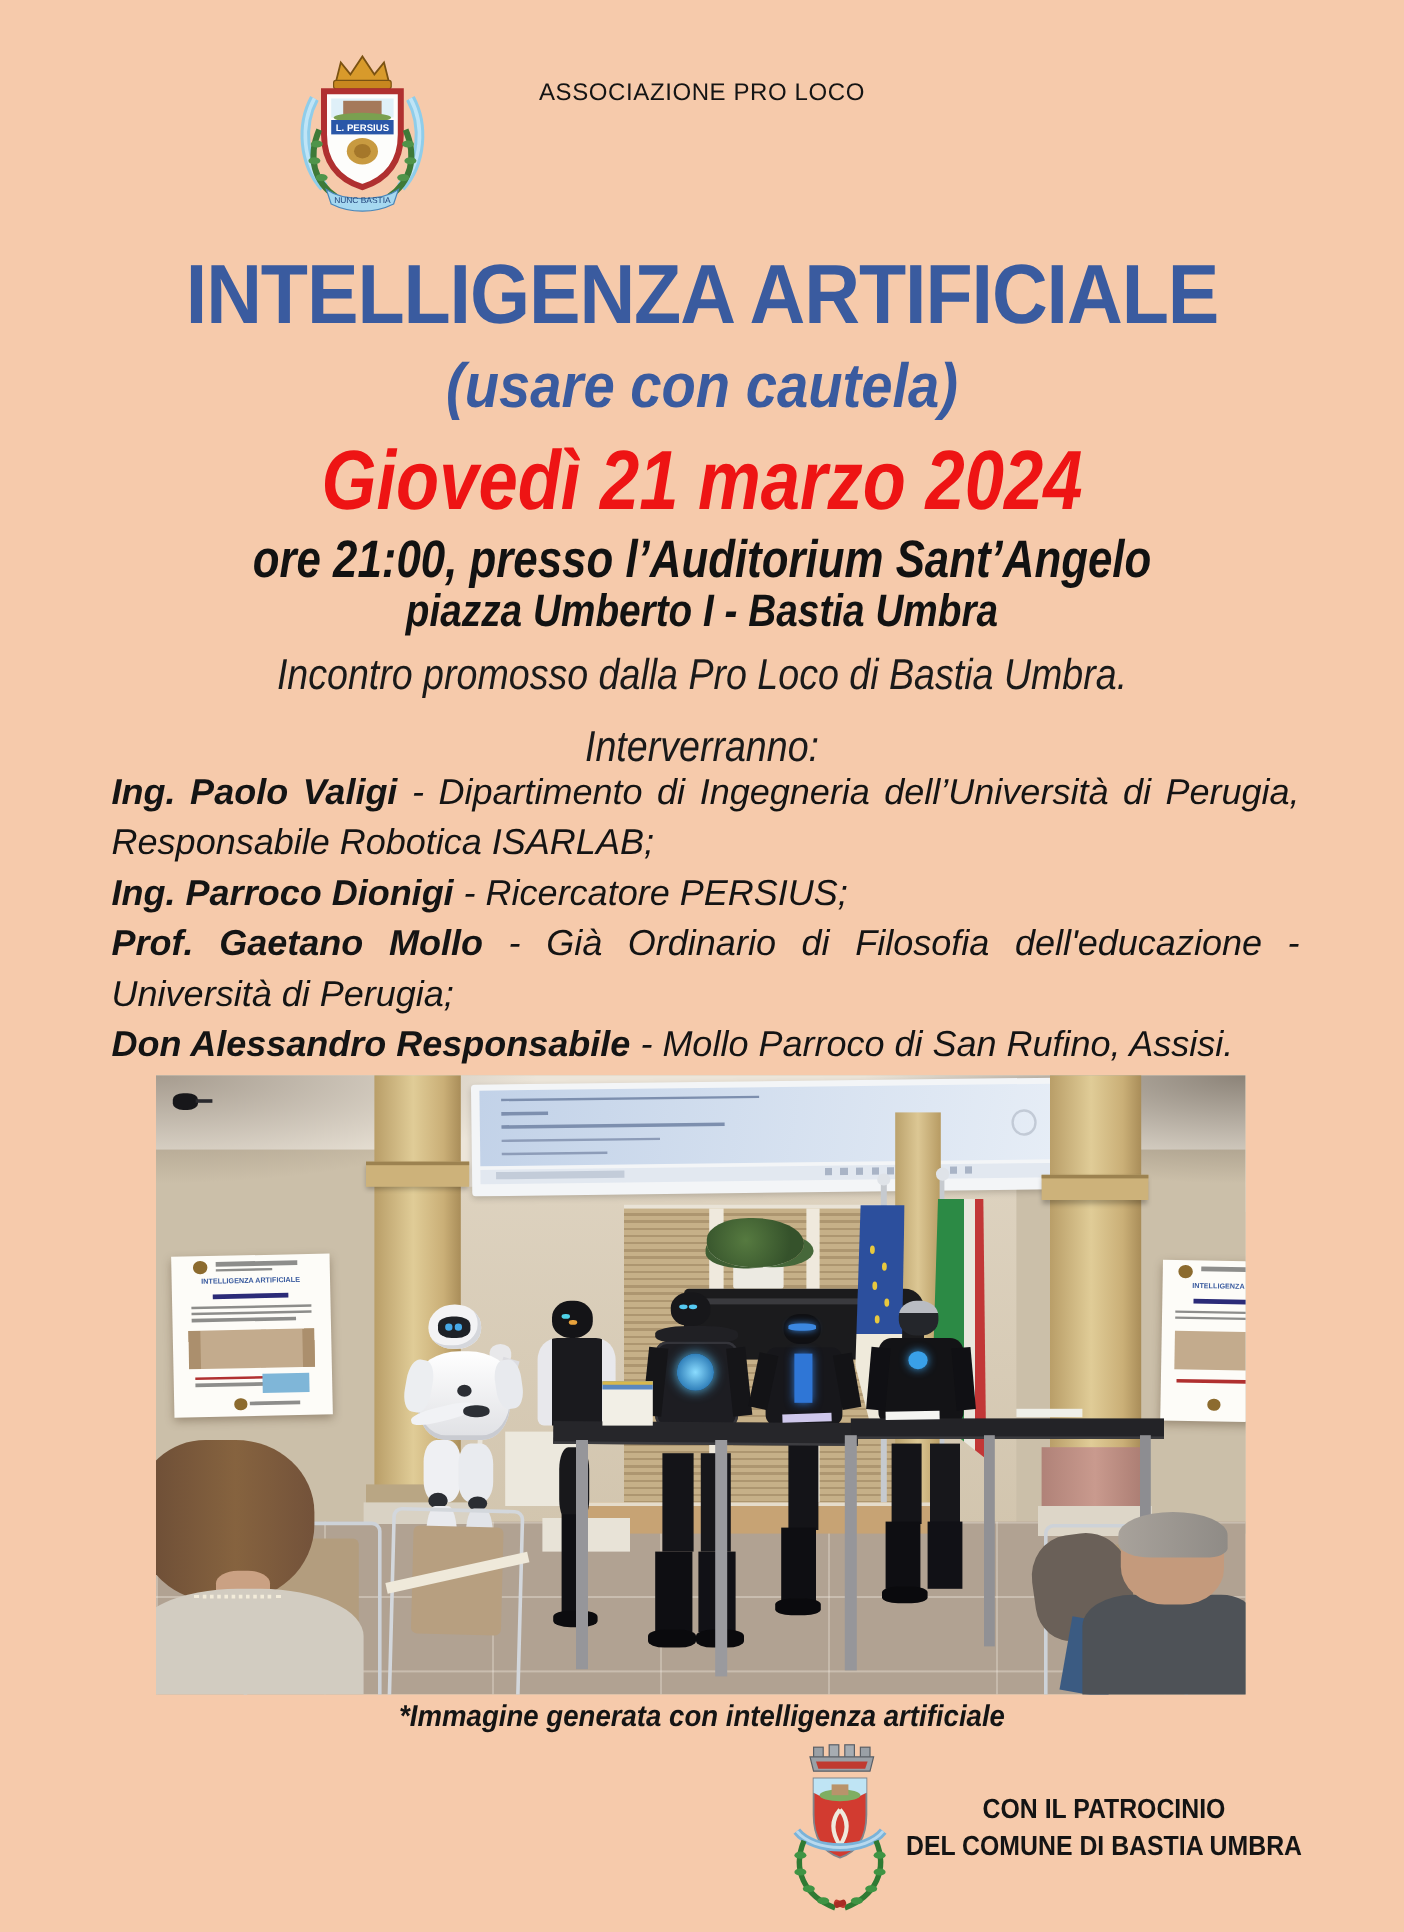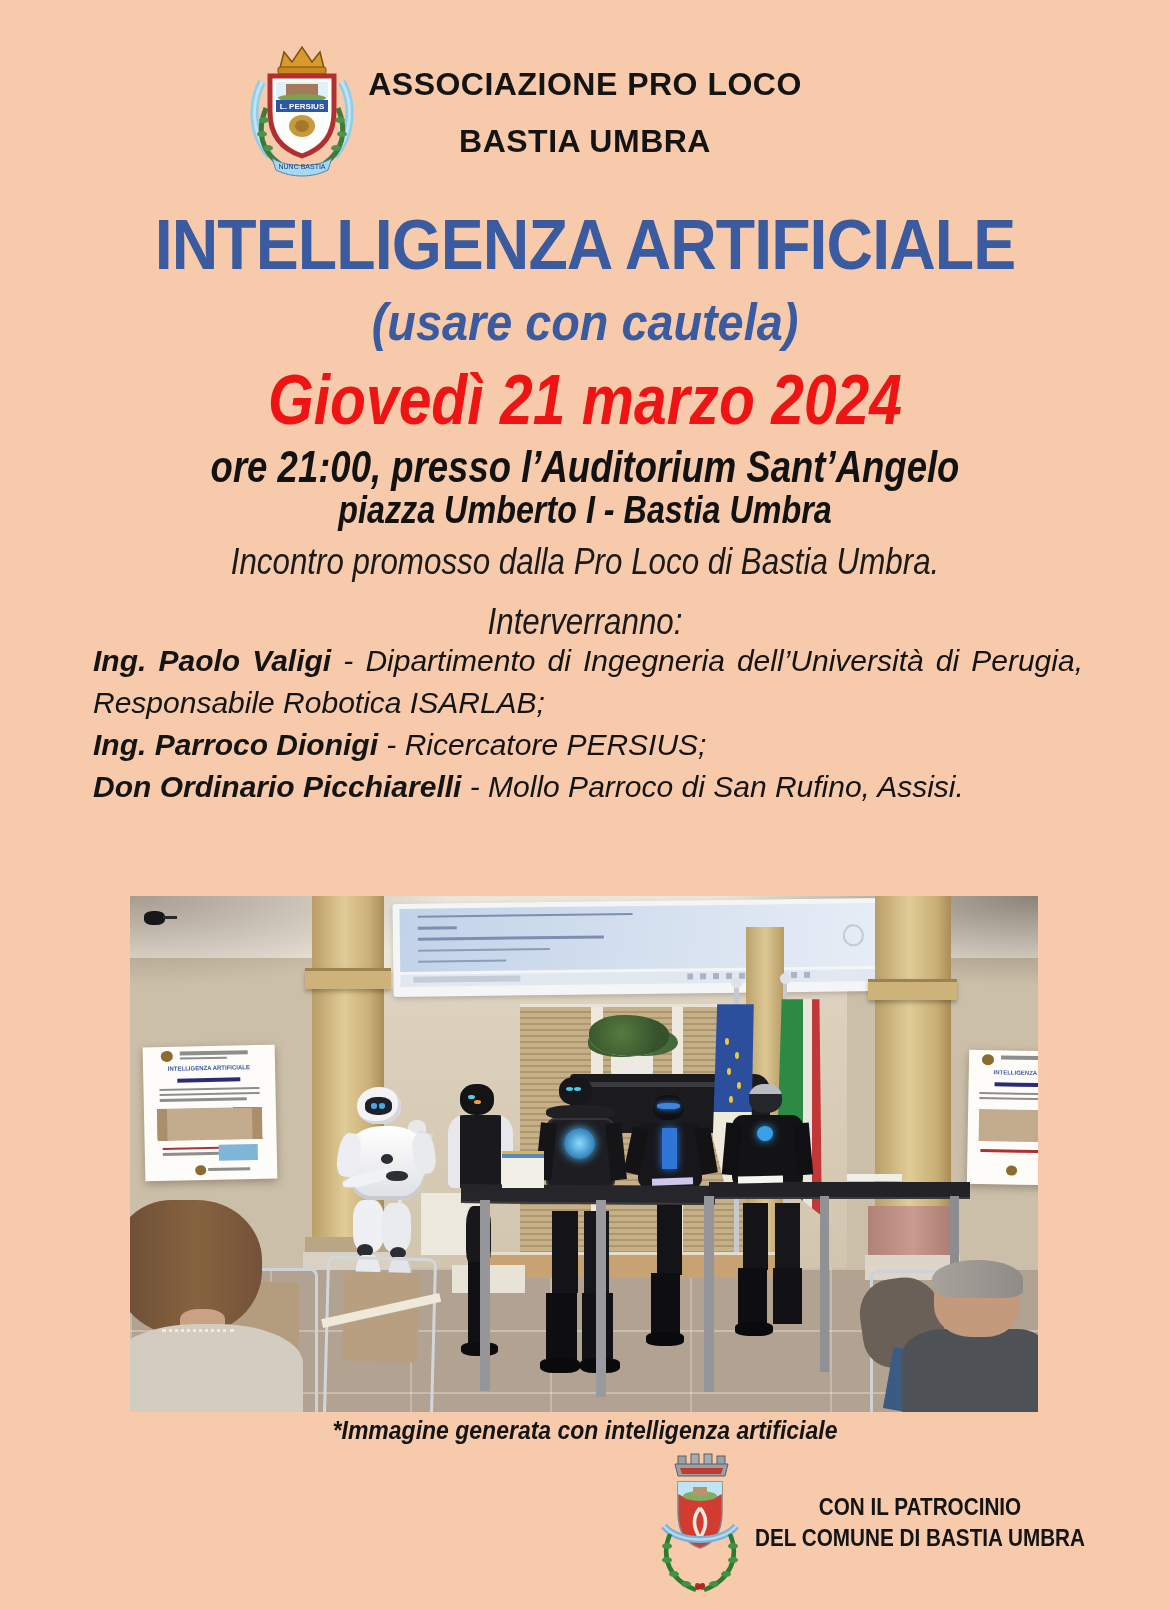--- a/index.html
+++ b/index.html
@@ -1,21 +1,21 @@
 <!DOCTYPE html>
 <html><head>
 <meta charset="utf-8">
 <style>
   html,body{margin:0;padding:0;}
   body{width:1170px;height:1610px;background:#f6caab;font-family:"Liberation Sans",sans-serif;overflow:hidden;}
   .poster{position:relative;width:1170px;height:1610px;background:#f6caab;}
   .abs{position:absolute;}
   .ctr{left:0;width:1170px;text-align:center;}
   
-  .org{font-weight:bold;color:#141414;font-size:32px;letter-spacing:.5px;}
+  .org{font-weight:normal;color:#141414;font-size:20px;letter-spacing:.5px;}
   .title{top:205px;font-weight:bold;color:#3a5b9f;font-size:70px;letter-spacing:-1px;transform:scaleX(.92);}
   .subtitle{top:292px;font-weight:bold;font-style:italic;color:#3a5b9f;font-size:52px;transform:scaleX(.9);}
   .date{top:360px;font-weight:bold;font-style:italic;color:#ee1414;font-size:70px;transform:scaleX(.84);}
   .timev{top:442px;font-weight:bold;font-style:italic;color:#121212;font-size:44px;transform:scaleX(.83);}
   .addr{top:489px;font-weight:bold;font-style:italic;color:#121212;font-size:38px;transform:scaleX(.85);}
   .promo{top:541px;font-style:italic;color:#1a1a1a;font-size:36px;transform:scaleX(.87);}
   .interv{top:601px;font-style:italic;color:#1a1a1a;font-size:36px;transform:scaleX(.87);}
   .speakers{top:640px;left:93px;width:990px;position:absolute;}
   .speakers p{margin:0;font-style:italic;font-size:30px;line-height:42px;color:#141414;text-align:justify;}
   .speakers strong{font-weight:bold;font-style:italic;}
@@ -55,34 +55,34 @@
     <ellipse cx="20" cy="92" rx="5" ry="3" fill="#4f944a"></ellipse>
     <ellipse cx="26" cy="106" rx="5" ry="3" fill="#4f944a"></ellipse>
     <ellipse cx="98" cy="78" rx="5" ry="3" fill="#4f944a"></ellipse>
     <ellipse cx="100" cy="92" rx="5" ry="3" fill="#4f944a"></ellipse>
     <ellipse cx="94" cy="106" rx="5" ry="3" fill="#4f944a"></ellipse>
     <path d="M30,116 C44,126 76,126 90,116 L86,128 C70,136 50,136 34,128 Z" fill="#a6d8f0" stroke="#4a86b8"></path>
     <text x="60" y="127" text-anchor="middle" font-size="7" fill="#1d3f77">NUNC BASTIA</text>
   </svg>
 
   <div class="abs org" style="left:260px;top:66px;width:650px;text-align:center">ASSOCIAZIONE PRO LOCO</div>
-  <div class="abs org" style="left:260px;top:123px;width:650px;text-align:center">BASTIA UMBRA</div>
 
   <div class="abs ctr title">INTELLIGENZA ARTIFICIALE</div>
   <div class="abs ctr subtitle">(usare con cautela)</div>
   <div class="abs ctr date">Giovedì 21 marzo 2024</div>
   <div class="abs ctr timev">ore 21:00, presso l’Auditorium Sant’Angelo</div>
   <div class="abs ctr addr">piazza Umberto I - Bastia Umbra</div>
   <div class="abs ctr promo">Incontro promosso dalla Pro Loco di Bastia Umbra.</div>
   <div class="abs ctr interv">Interverranno:</div>
 
   <div class="speakers">
     <p><strong>Ing. Paolo Valigi</strong><span> - Dipartimento di Ingegneria dell’Università di Perugia, Responsabile Robotica ISARLAB;</span></p>
     <p><strong>Ing. Parroco Dionigi</strong><span> - Ricercatore PERSIUS;</span></p>
-    <p><strong>Don Ordinario Picchiarelli</strong><span> - Mollo Parroco di San Rufino, Assisi.</span></p>
+    <p><strong>Prof. Gaetano Mollo</strong><span> - Già Ordinario di Filosofia dell'educazione - Università di Perugia;</span></p>
+    <p><strong>Don Alessandro Responsabile</strong><span> - Mollo Parroco di San Rufino, Assisi.</span></p>
   </div>
 
   <div class="photo">
 
     <i style="left:0;top:0;width:100%;height:22%;background:#ece5d9"></i>
     <i style="left:0;top:18%;width:100%;height:56%;background:linear-gradient(180deg,#ddd2bf,#d2c5ae)"></i>
     <i style="left:0;top:12%;width:21%;height:62%;background:#cbbfa9"></i>
     <i style="left:79%;top:12%;width:21%;height:62%;background:#cbbfa9"></i>
     <i style="left:0;top:0;width:40%;height:20%;background:radial-gradient(ellipse at 0% 0%,rgba(80,66,52,.45),transparent 62%)"></i>
     <i style="left:60%;top:0;width:40%;height:20%;background:radial-gradient(ellipse at 100% 0%,rgba(60,50,40,.55),transparent 62%)"></i>

